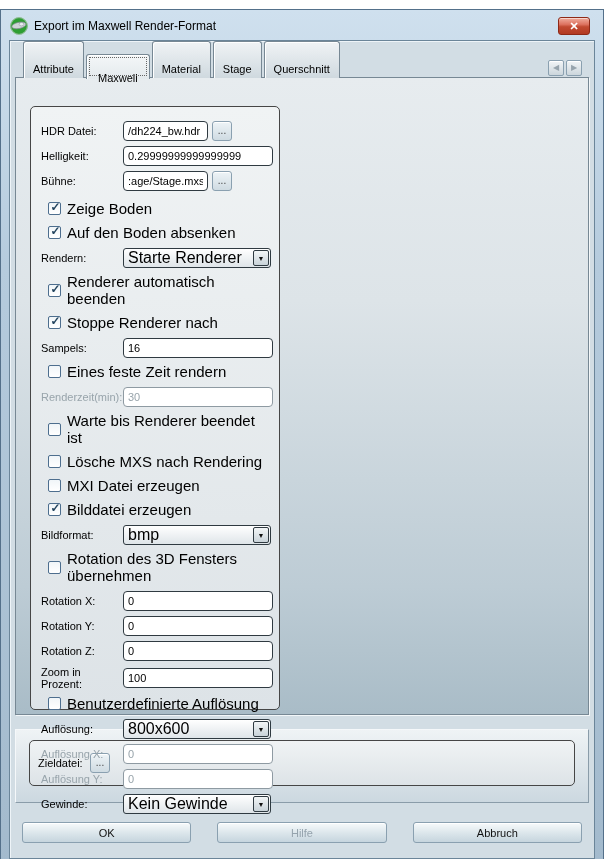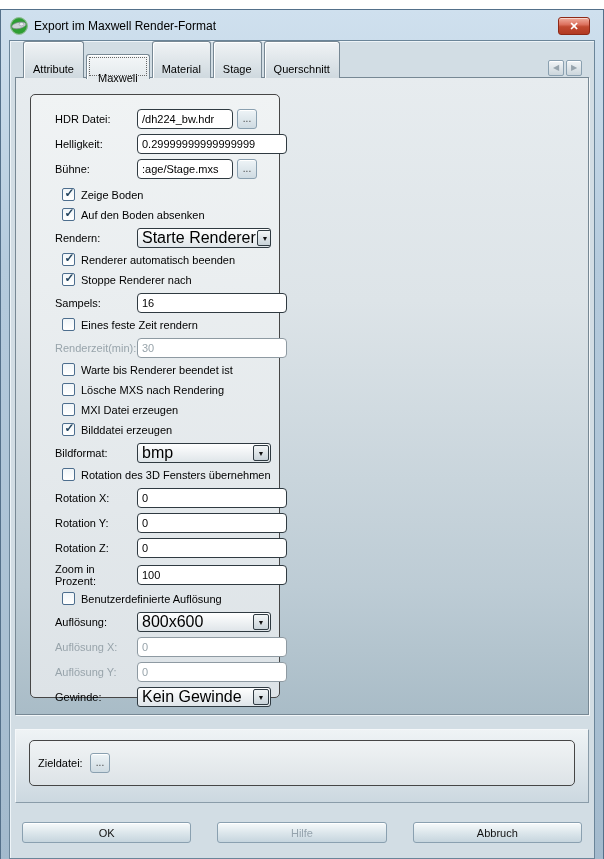--- a/index.html
+++ b/index.html
@@ -56,39 +56,39 @@
   
   .tab-panel{
     position:absolute; top:36px; left:5px; right:5px; height:638px; z-index:2;
     background:linear-gradient(180deg,#e7ecef 0%,#dde4e8 35%,#bdccd5 80%,#a9bcc7 100%);
     border-top:1px solid #77889​4; border:1px solid #778894;
     box-shadow:1px 1px 0 #f3f7f9;
   }
 
   
   .groupbox{
-    position:absolute; left:14px; top:16px; width:250px; height:604px;
+    position:absolute; left:14px; top:28px; width:250px; height:604px;
     background:linear-gradient(180deg,#f0f3f4,#dde3e7);
     border:1px solid #464646; border-radius:5px;
-    padding:14px 8px 0 24px;
+    padding:14px 8px 0 10px;
   }
 
   
   .row{ display:flex; align-items:center; margin-bottom:5px; }
   .cbrow{ margin-bottom:7px; padding-left:7px; }
   .gap-after{ margin-bottom:9px; }
   .lbl{ width:82px; flex:0 0 82px; font-size:11px; color:#000; }
   .lbl.disabled{ color:#98a4ab; }
 
   .txt{
     height:20px; border:1px solid #2f3a41; border-radius:4px; background:#fff;
     font-family:"Liberation Sans",sans-serif; font-size:11px; color:#000;
     padding:0 4px; outline:none;
   }
-  .txt.short{ width:96px; }
+  .txt.short{ width:85px; }
   .txt.wide{ width:150px; }
   .txt.disabled{ color:#98a4ab; border-color:#8e9aa2; }
 
   .browse{
     width:20px; height:20px; margin-left:4px;
     background:linear-gradient(180deg,#eef4f7,#cfdbe2);
     border:1px solid #8aa0b0; border-radius:3px;
     font-size:10px; line-height:12px; color:#444;
     box-shadow:inset 0 1px 0 #fff;
   }
@@ -107,21 +107,21 @@
 
   .cb{
     width:13px; height:13px; flex:0 0 13px;
     border:1px solid #4d6e8e; border-radius:2px;
     background:linear-gradient(180deg,#f0f5f8,#ffffff);
     position:relative; display:inline-block;
   }
   .cb .check{ display:none; position:absolute; left:0; top:-3px; width:13px; text-align:center;
     font-size:12px; font-weight:bold; color:#24455f; }
   .cb.checked .check{ display:block; }
-  .cblbl{ margin-left:6px; font-size:11px; }
+  .cblbl{ margin-left:6px; font-size:15px; }
 
   
   .bottom-panel{
     position:absolute; left:5px; right:5px; top:688px; height:74px;
     background:linear-gradient(180deg,#eff3f5,#ccd8e0);
     border:1px solid #8a9ca9; border-top-color:#f5f8fa; border-left-color:#f5f8fa;
   }
   .zfgroup{
     position:absolute; left:13px; right:13px; top:10px; height:46px;
     background:linear-gradient(180deg,#f0f3f4,#dde3e7);

